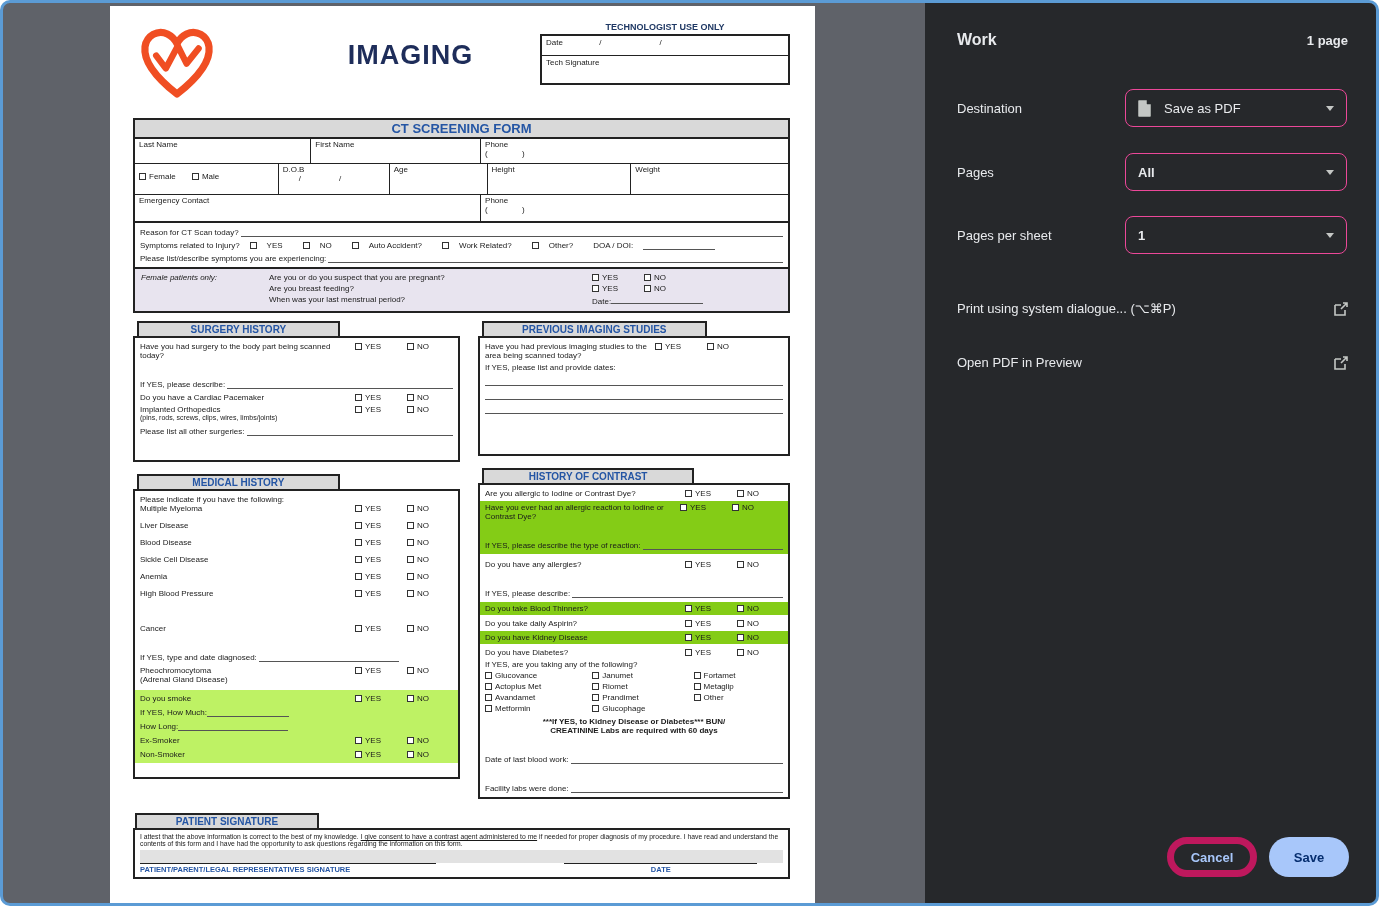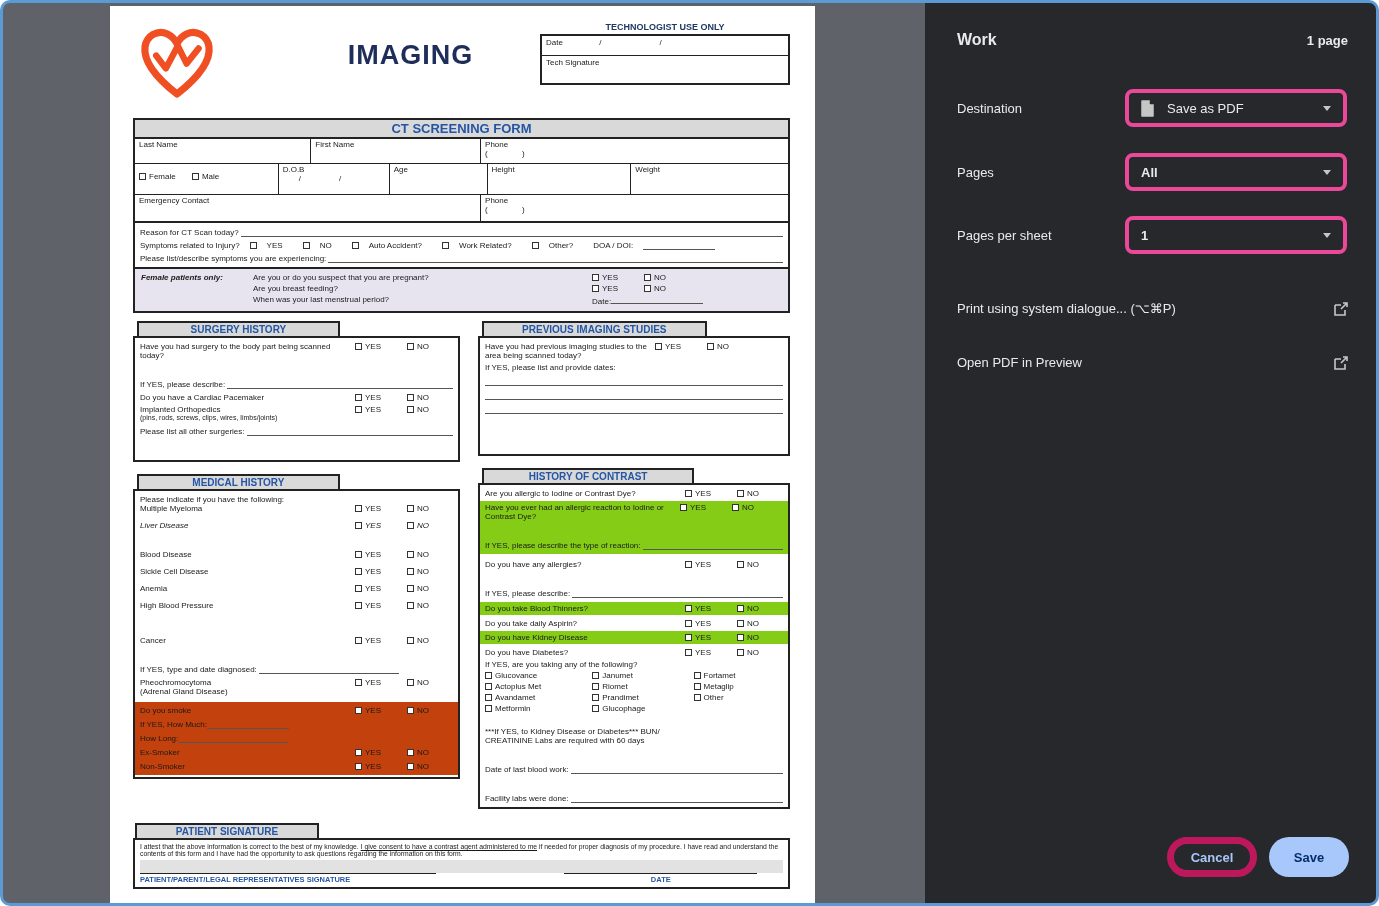--- a/index.html
+++ b/index.html
@@ -44,48 +44,48 @@
   .yn .opt:last-child  { width:46px; }
 
   .reason-block { padding:5px 5px 4px 5px; font-size:8px; border-bottom:2px solid #222; }
   .rline { display:flex; align-items:flex-end; margin-bottom:4px; }
   .fill { flex:1; border-bottom:1px solid #555; height:9px; margin-left:2px; }
   .fill-fixed { display:inline-block; width:72px; border-bottom:1px solid #555; height:9px; }
   .rl2 span { margin-right:10px; }
 
   .female-strip { background:#E8E4EF; padding:4px 6px 5px 6px; font-size:8px; }
   .fs-row { display:flex; margin-bottom:2px; }
-  .fs-label { width:112px; font-weight:bold; font-style:italic; }
+  .fs-label { width:128px; font-weight:normal; font-style:italic; }
   .fs-q { flex:1; }
   .fs-right { width:190px; }
 
   .cols { display:flex; gap:18px; margin-top:8px; align-items:flex-start; }
   .col-l { width:327px; }
   .col-r { width:312px; }
   .sect { margin-bottom:12px; }
   .sect-tab {
     border:2px solid #222; background:#D9D9D9; color:#2455A4; font-weight:bold;
     font-size:10px; text-align:center; padding:1px 0; margin-bottom:-2px;
     position:relative; z-index:2; width:62%; margin-left:4px;
   }
   .sect-body { border:2px solid #222; background:#fff; position:relative; z-index:1; padding:4px 5px; font-size:8px; }
   .qrow { display:flex; margin-bottom:3px; }
   .qlabel { flex:1; padding-right:4px; }
   .sub { font-size:7px; }
   .ifyes { display:flex; align-items:flex-end; margin:20px 0 4px 0; }
   .mh-row { display:flex; margin-bottom:6px; }
-  .gray-block { background:#c2410c; margin:0 -5px -4px -5px; padding:4px 5px 4px 5px; }
+  .gray-block { background:#bef264; margin:0 -5px -4px -5px; padding:4px 5px 4px 5px; }
   .gray-row  { background:#84cc16; margin:0 -5px; padding:2px 5px; }
   .lineq { margin-bottom:5px; display:flex; align-items:flex-end; }
   .blank-line { border-bottom:1px solid #555; height:14px; }
 
   .meds { display:flex; margin-top:2px; }
   .meds-col1 { width:36%; } .meds-col2 { width:34%; } .meds-col3 { width:30%; }
   .meds div { margin-bottom:2px; }
-  .kid-note { font-weight:normal; font-size:8px; margin:10px 0 3px 0; }
+  .kid-note { text-align:center; font-weight:bold; font-size:8px; margin:0 0 3px 0; }
 
   .sig-sect { margin-top:2px; }
   .sig-body { border:2px solid #222; padding:3px 5px; font-size:6.8px; }
   .sig-band { background:#E2E2E2; height:13px; margin:3px 0 0 0; }
   .sig-lines { display:flex; font-size:7.5px; color:#2455A4; font-weight:bold; }
   .sig-left { width:46%; border-top:1.5px solid #222; padding-top:1px; }
   .sig-gap { width:20%; }
   .sig-right { width:30%; border-top:1.5px solid #222; padding-top:1px; text-align:center; }
   u { text-decoration:underline; }
 
@@ -94,21 +94,21 @@
     position:absolute; right:0; top:0; bottom:0; width:451px;
     background:#26282B; color:#E8EAED;
   }
   .panel-header { position:absolute; left:32px; right:28px; top:28px; display:flex; justify-content:space-between; align-items:center; }
   .panel-title { font-size:16px; font-weight:bold; }
   .page-count { font-size:13px; font-weight:bold; }
   .opt-row { position:absolute; left:32px; right:28px; height:40px; display:flex; align-items:center; }
   .opt-label { font-size:13px; }
   .dropdown {
     position:absolute; left:168px; width:222px; height:38px;
-    border:4px solid #ec4899; border-radius:8px; display:flex; align-items:center;
+    border:1px solid #ec4899; border-radius:8px; display:flex; align-items:center;
     padding:0 12px; cursor:pointer; background:#26282B;
   }
   .dd-text { font-size:13px; flex:1; }
   .caret { width:0; height:0; border-left:4px solid transparent; border-right:4px solid transparent; border-top:5px solid #C4C7C5; }
   .pdf-icon { margin-right:12px; }
   .link-row { position:absolute; left:32px; right:28px; display:flex; justify-content:space-between; align-items:center; cursor:pointer; }
   .link-text { font-size:13px; }
   .btn-row { position:absolute; right:27px; bottom:26px; display:flex; gap:12px; }
   .btn { height:40px; border-radius:20px; font-size:13px; font-weight:bold; display:flex; align-items:center; justify-content:center; cursor:pointer; font-family:"Liberation Sans", sans-serif; }
   .btn-cancel { width:90px; border:7px solid #be185d; color:#A8C7FA; background:transparent; }
@@ -265,21 +265,21 @@
             <div class="sect-tab">MEDICAL HISTORY</div>
             <div class="sect-body" style="min-height:290px;">
               <div>Please indicate if you have the following:</div>
               <div class="mh-row" style="margin-bottom:8px;">
                 <span class="qlabel">Multiple Myeloma</span>
                 <span class="yn">
                     <span class="opt"><span class="cb"></span><span>YES</span></span>
                     <span class="opt"><span class="cb"></span><span>NO</span></span>
                   </span>
               </div>
-              <div class="mh-row" style="margin-bottom:20px;font-style:italic;">
+              <div class="mh-row" style="margin-bottom:8px;">
                 <span class="qlabel">Liver Disease</span>
                 <span class="yn">
                     <span class="opt"><span class="cb"></span><span>YES</span></span>
                     <span class="opt"><span class="cb"></span><span>NO</span></span>
                   </span>
               </div>
               <div class="mh-row" style="margin-bottom:8px;">
                 <span class="qlabel">Blood Disease</span>
                 <span class="yn">
                     <span class="opt"><span class="cb"></span><span>YES</span></span>

